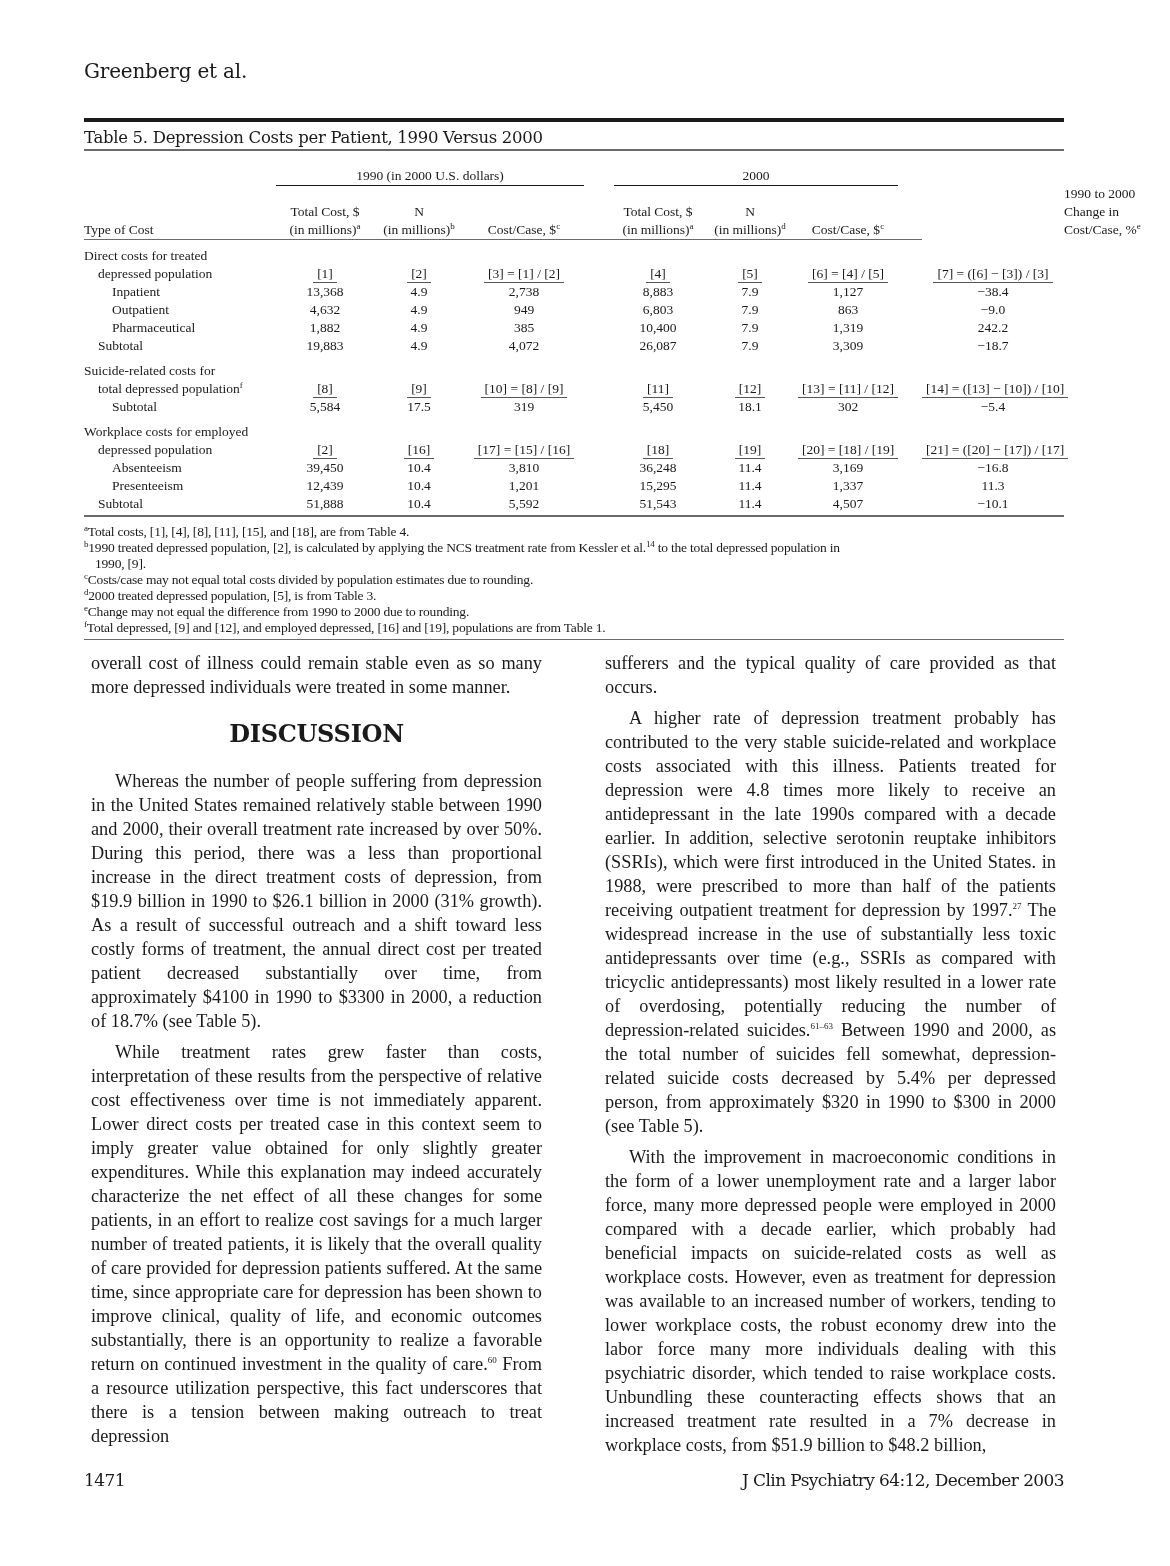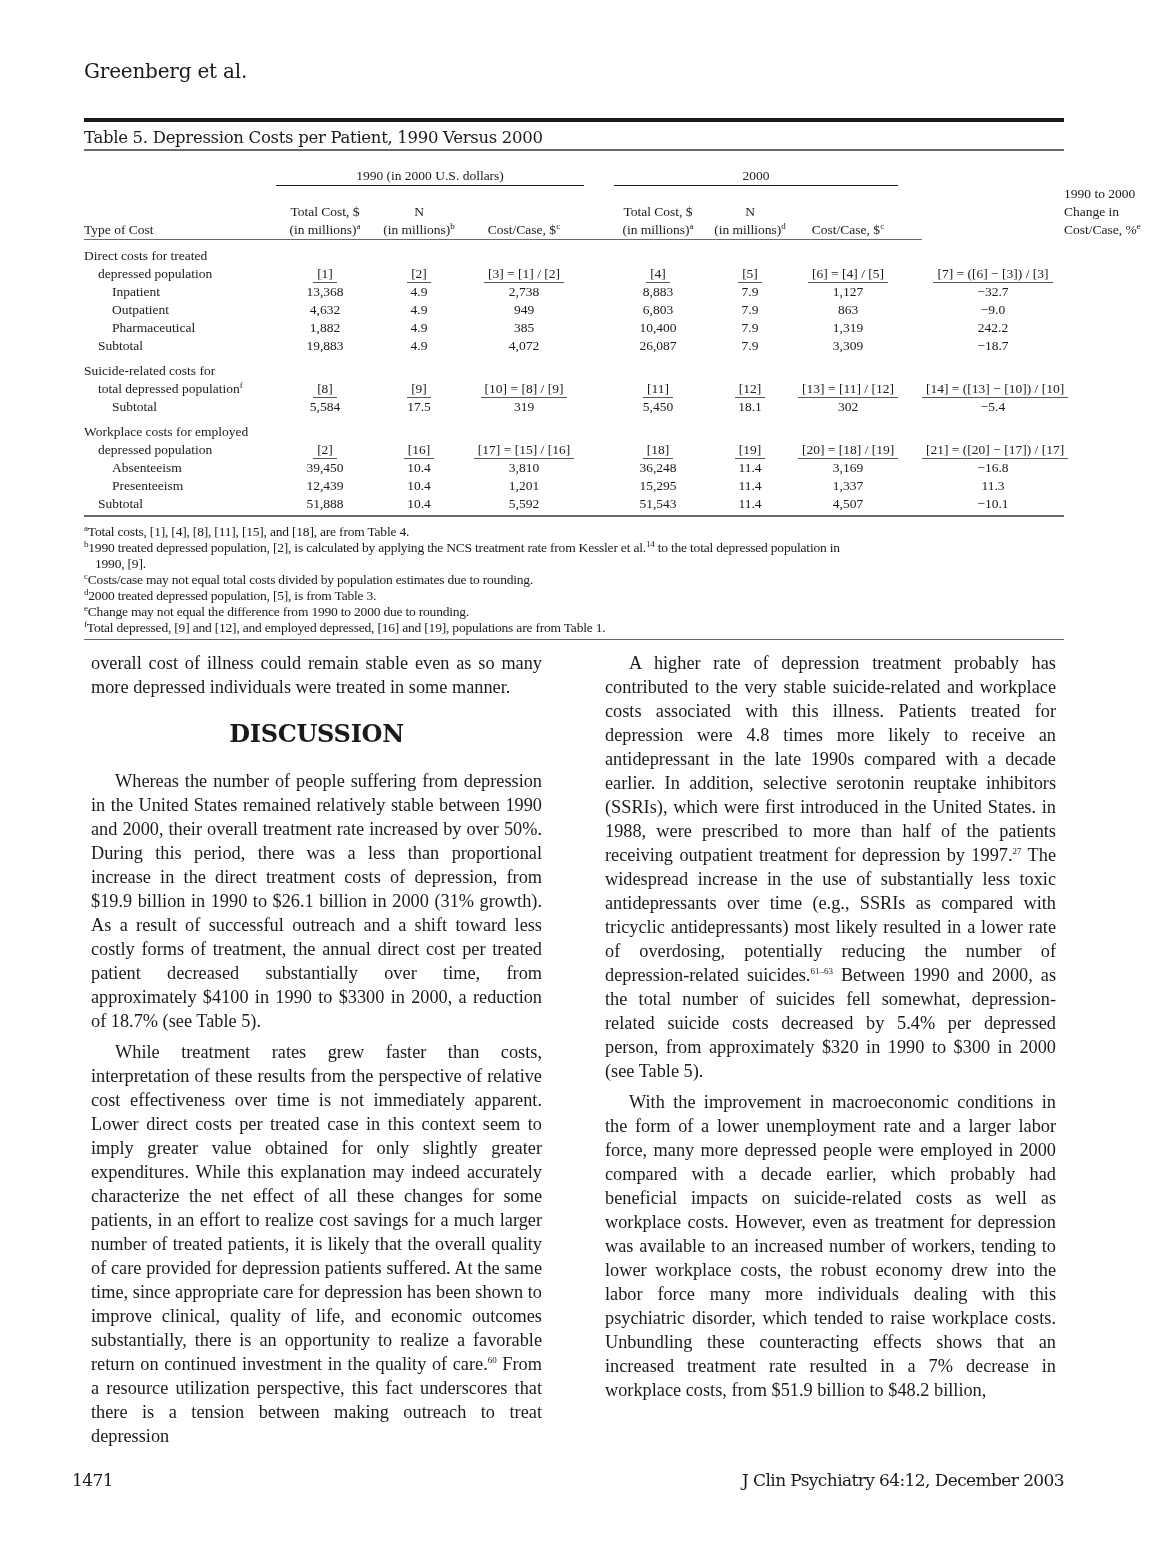--- a/index.html
+++ b/index.html
@@ -23,21 +23,21 @@
   sup { font-size: 9px; line-height: 0; vertical-align: super; }
   .footnotes { font-size: 13.5px; line-height: 16px; margin-top: 7px; padding-bottom: 3px; border-bottom: 1.5px solid #6a6a6a; letter-spacing: -0.2px; }
   .footnotes .fn { display: block; }
   .footnotes .cont { padding-left: 11px; display: block; }
   .col { position: absolute; top: 644px; width: 465px; font-size: 18.3px; line-height: 24px; text-align: justify; }
   .col p { margin: 7px; text-indent: 24px; }
   .col p.noindent { text-indent: 0; }
   .col-left { left: 84px; }
   .col-right { left: 598px; }
   .section-heading { text-align: center; font-weight: bold; font-size: 24px; margin: 22px 0 22px 0; line-height: 26px; font-family: "DejaVu Serif", serif; letter-spacing: -0.3px; }
-  .foot-left { position: absolute; left: 72px; top: 1470px; font-size: 17px; font-family: "DejaVu Serif", serif; letter-spacing: -0.6px; }
+  .foot-left { position: absolute; left: 84px; top: 1470px; font-size: 17px; font-family: "DejaVu Serif", serif; letter-spacing: -0.6px; }
   .foot-right { position: absolute; right: 106px; top: 1470px; font-size: 17px; font-family: "DejaVu Serif", serif; letter-spacing: -0.6px; }
 </style>
 </head>
 <body>
 
 <div class="running-head">Greenberg et al.</div>
 
 <div class="table-wrap">
   <div class="thick-rule"></div>
   <div class="table-title">Table 5. Depression Costs per Patient, 1990 Versus 2000</div>
@@ -106,21 +106,21 @@
     <tr>
       <td class="c-type indent2">Inpatient</td>
       <td class="c-num">13,368</td>
           <td class="c-num">4.9</td>
           <td class="c-num">2,738</td>
           <td></td>
       <td class="c-num">8,883</td>
           <td class="c-num">7.9</td>
           <td class="c-num">1,127</td>
           <td></td>
-      <td class="c-num">−32.7</td>
+      <td class="c-num">−38.4</td>
     </tr>
     <tr>
       <td class="c-type indent2">Outpatient</td>
       <td class="c-num">4,632</td>
           <td class="c-num">4.9</td>
           <td class="c-num">949</td>
           <td></td>
       <td class="c-num">6,803</td>
           <td class="c-num">7.9</td>
           <td class="c-num">863</td>
@@ -252,18 +252,19 @@
 </div>
 
 <div class="col col-left">
   <p class="noindent">overall cost of illness could remain stable even as so many more depressed individuals were treated in some manner.</p>
   <div class="section-heading">DISCUSSION</div>
   <p>Whereas the number of people suffering from depression in the United States remained relatively stable between 1990 and 2000, their overall treatment rate increased by over 50%. During this period, there was a less than proportional increase in the direct treatment costs of depression, from $19.9 billion in 1990 to $26.1 billion in 2000 (31% growth). As a result of successful outreach and a shift toward less costly forms of treatment, the annual direct cost per treated patient decreased substantially over time, from approximately $4100 in 1990 to $3300 in 2000, a reduction of 18.7% (see Table 5).</p>
   <p><span>While treatment rates grew faster than costs, interpretation of these results from the perspective of relative cost effectiveness over time is not immediately apparent. Lower direct costs per treated case in this context seem to imply greater value obtained for only slightly greater expenditures. While this explanation may indeed accurately characterize the net effect of all these changes for some patients, in an effort to realize cost savings for a much larger number of treated patients, it is likely that the overall quality of care provided for depression patients suffered. At the same time, since appropriate care for depression has been shown to improve clinical, quality of life, and economic outcomes substantially, there is an opportunity to realize a favorable return on continued investment in the quality of care.</span><sup>60</sup><span> From a resource utilization perspective, this fact underscores that there is a tension between making outreach to treat depression</span></p>
 </div>
 
 <div class="col col-right">
+  <p class="noindent">sufferers and the typical quality of care provided as that occurs.</p>
   <p><span>A higher rate of depression treatment probably has contributed to the very stable suicide-related and workplace costs associated with this illness. Patients treated for depression were 4.8 times more likely to receive an antidepressant in the late 1990s compared with a decade earlier. In addition, selective serotonin reuptake inhibitors (SSRIs), which were first introduced in the United States. in 1988, were prescribed to more than half of the patients receiving outpatient treatment for depression by 1997.</span><sup>27</sup><span> The widespread increase in the use of substantially less toxic antidepressants over time (e.g., SSRIs as compared with tricyclic antidepressants) most likely resulted in a lower rate of overdosing, potentially reducing the number of depression-related suicides.</span><sup>61–63</sup><span> Between 1990 and 2000, as the total number of suicides fell somewhat, depression-related suicide costs decreased by 5.4% per depressed person, from approximately $320 in 1990 to $300 in 2000 (see Table 5).</span></p>
   <p>With the improvement in macroeconomic conditions in the form of a lower unemployment rate and a larger labor force, many more depressed people were employed in 2000 compared with a decade earlier, which probably had beneficial impacts on suicide-related costs as well as workplace costs. However, even as treatment for depression was available to an increased number of workers, tending to lower workplace costs, the robust economy drew into the labor force many more individuals dealing with this psychiatric disorder, which tended to raise workplace costs. Unbundling these counteracting effects shows that an increased treatment rate resulted in a 7% decrease in workplace costs, from $51.9 billion to $48.2 billion,</p>
 </div>
 
 <div class="foot-left">1471</div>
 <div class="foot-right">J Clin Psychiatry 64:12, December 2003</div>
 
 </body></html>

